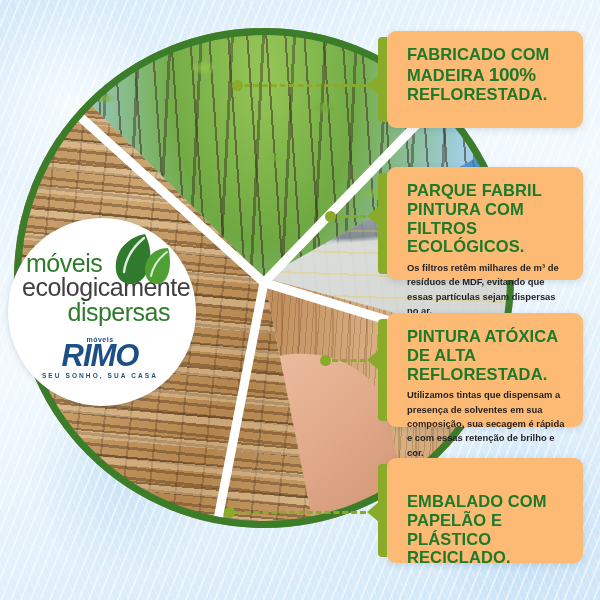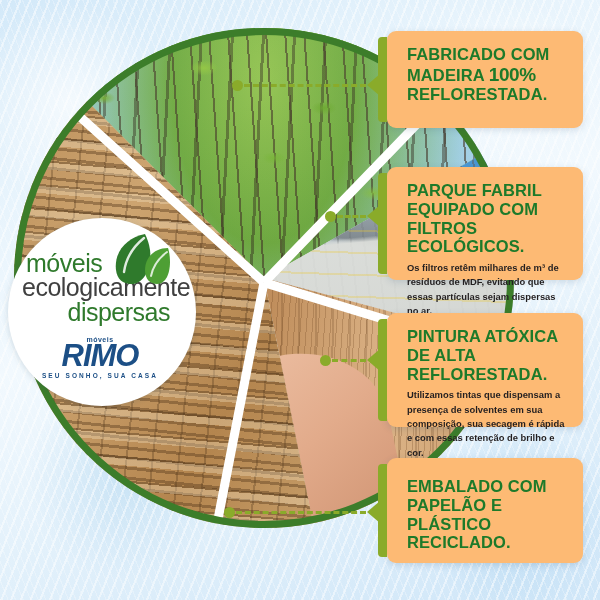--- a/index.html
+++ b/index.html
@@ -413,28 +413,28 @@
     <span class="conn-arrow"></span>
   </div>
 
   <div class="card" style="left:387px; top:31px; width:196px; height:97px;">
     <span class="card-bar"></span>
     <h3><span>FABRICADO COM MADEIRA </span><span class="pct">100%</span><span> REFLORESTADA.</span></h3>
   </div>
 
   <div class="card" style="left:387px; top:167px; width:196px; height:113px;">
     <span class="card-bar"></span>
-    <h3>PARQUE FABRIL EQUIPADO COM FILTROS ECOLÓGICOS.</h3>
+    <h3>PARQUE FABRIL PINTURA COM FILTROS ECOLÓGICOS.</h3>
     <p>Os filtros retêm milhares de m³ de resíduos de MDF, evitando que essas partículas sejam dispersas no ar.</p>
   </div>
 
   <div class="card" style="left:387px; top:313px; width:196px; height:114px;">
     <span class="card-bar"></span>
     <h3>PINTURA ATÓXICA DE ALTA REFLORESTADA.</h3>
     <p>Utilizamos tintas que dispensam a presença de solventes em sua composição, sua secagem é rápida e com essas retenção de brilho e cor.</p>
   </div>
 
-  <div class="card" style="left:387px; top:458px; width:196px; height:105px; padding-top:19px;">
+  <div class="card" style="left:387px; top:458px; width:196px; height:105px; padding-top:34px;">
     <span class="card-bar"></span>
     <h3>EMBALADO COM PAPELÃO E PLÁSTICO RECICLADO.</h3>
   </div>
 
 </div>
 
 </body></html>

